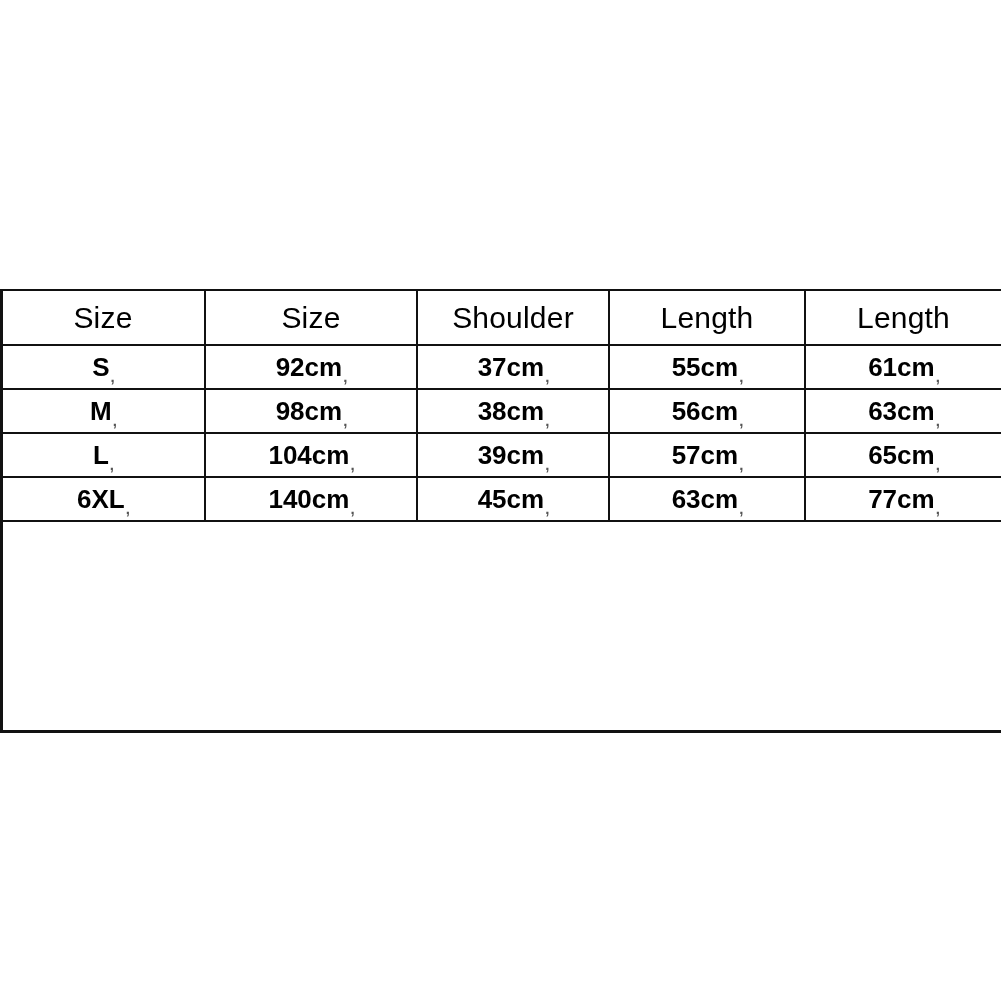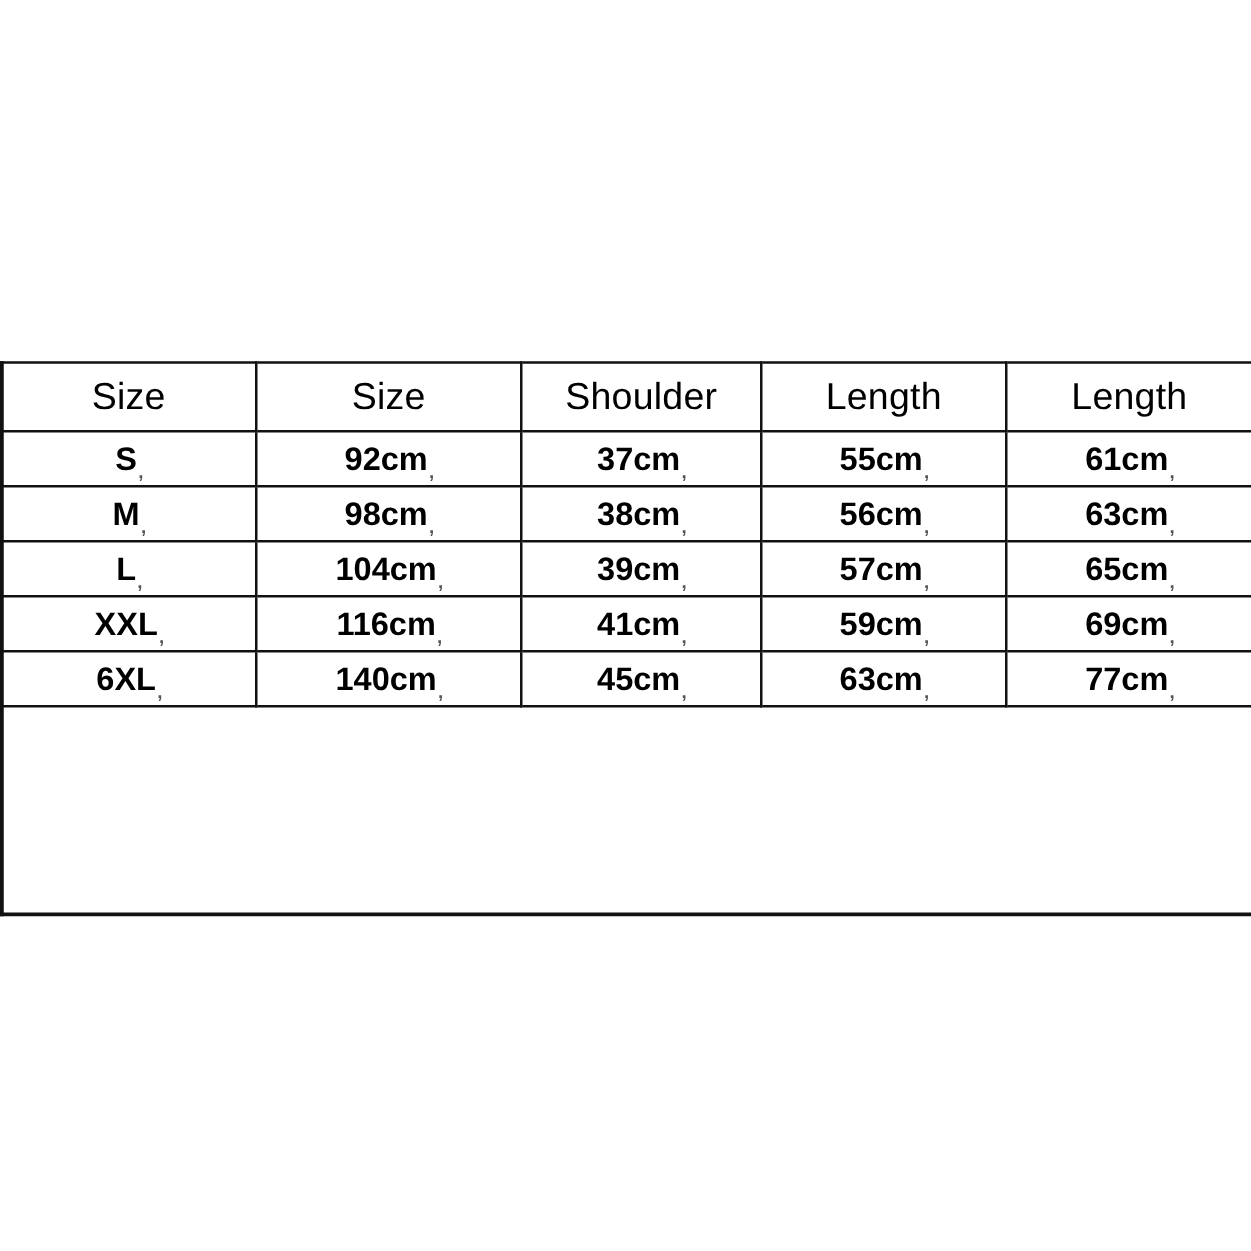--- a/index.html
+++ b/index.html
@@ -123,27 +123,20 @@
           <td><span>63cm</span><span class="tick">,</span></td>
         </tr>
         <tr>
           <td class="size-cell"><span>L</span><span class="tick">,</span></td>
           <td><span>104cm</span><span class="tick">,</span></td>
           <td><span>39cm</span><span class="tick">,</span></td>
           <td><span>57cm</span><span class="tick">,</span></td>
           <td><span>65cm</span><span class="tick">,</span></td>
         </tr>
         <tr>
-          <td class="size-cell"><span>XXL</span><span class="tick">,</span></td>
-          <td><span>116cm</span><span class="tick">,</span></td>
-          <td><span>41cm</span><span class="tick">,</span></td>
-          <td><span>59cm</span><span class="tick">,</span></td>
-          <td><span>69cm</span><span class="tick">,</span></td>
-        </tr>
-        <tr>
           <td class="size-cell"><span>6XL</span><span class="tick">,</span></td>
           <td><span>140cm</span><span class="tick">,</span></td>
           <td><span>45cm</span><span class="tick">,</span></td>
           <td><span>63cm</span><span class="tick">,</span></td>
           <td><span>77cm</span><span class="tick">,</span></td>
         </tr>
       </tbody>
     </table>
   </div>
   <div class="left-edge"></div>

